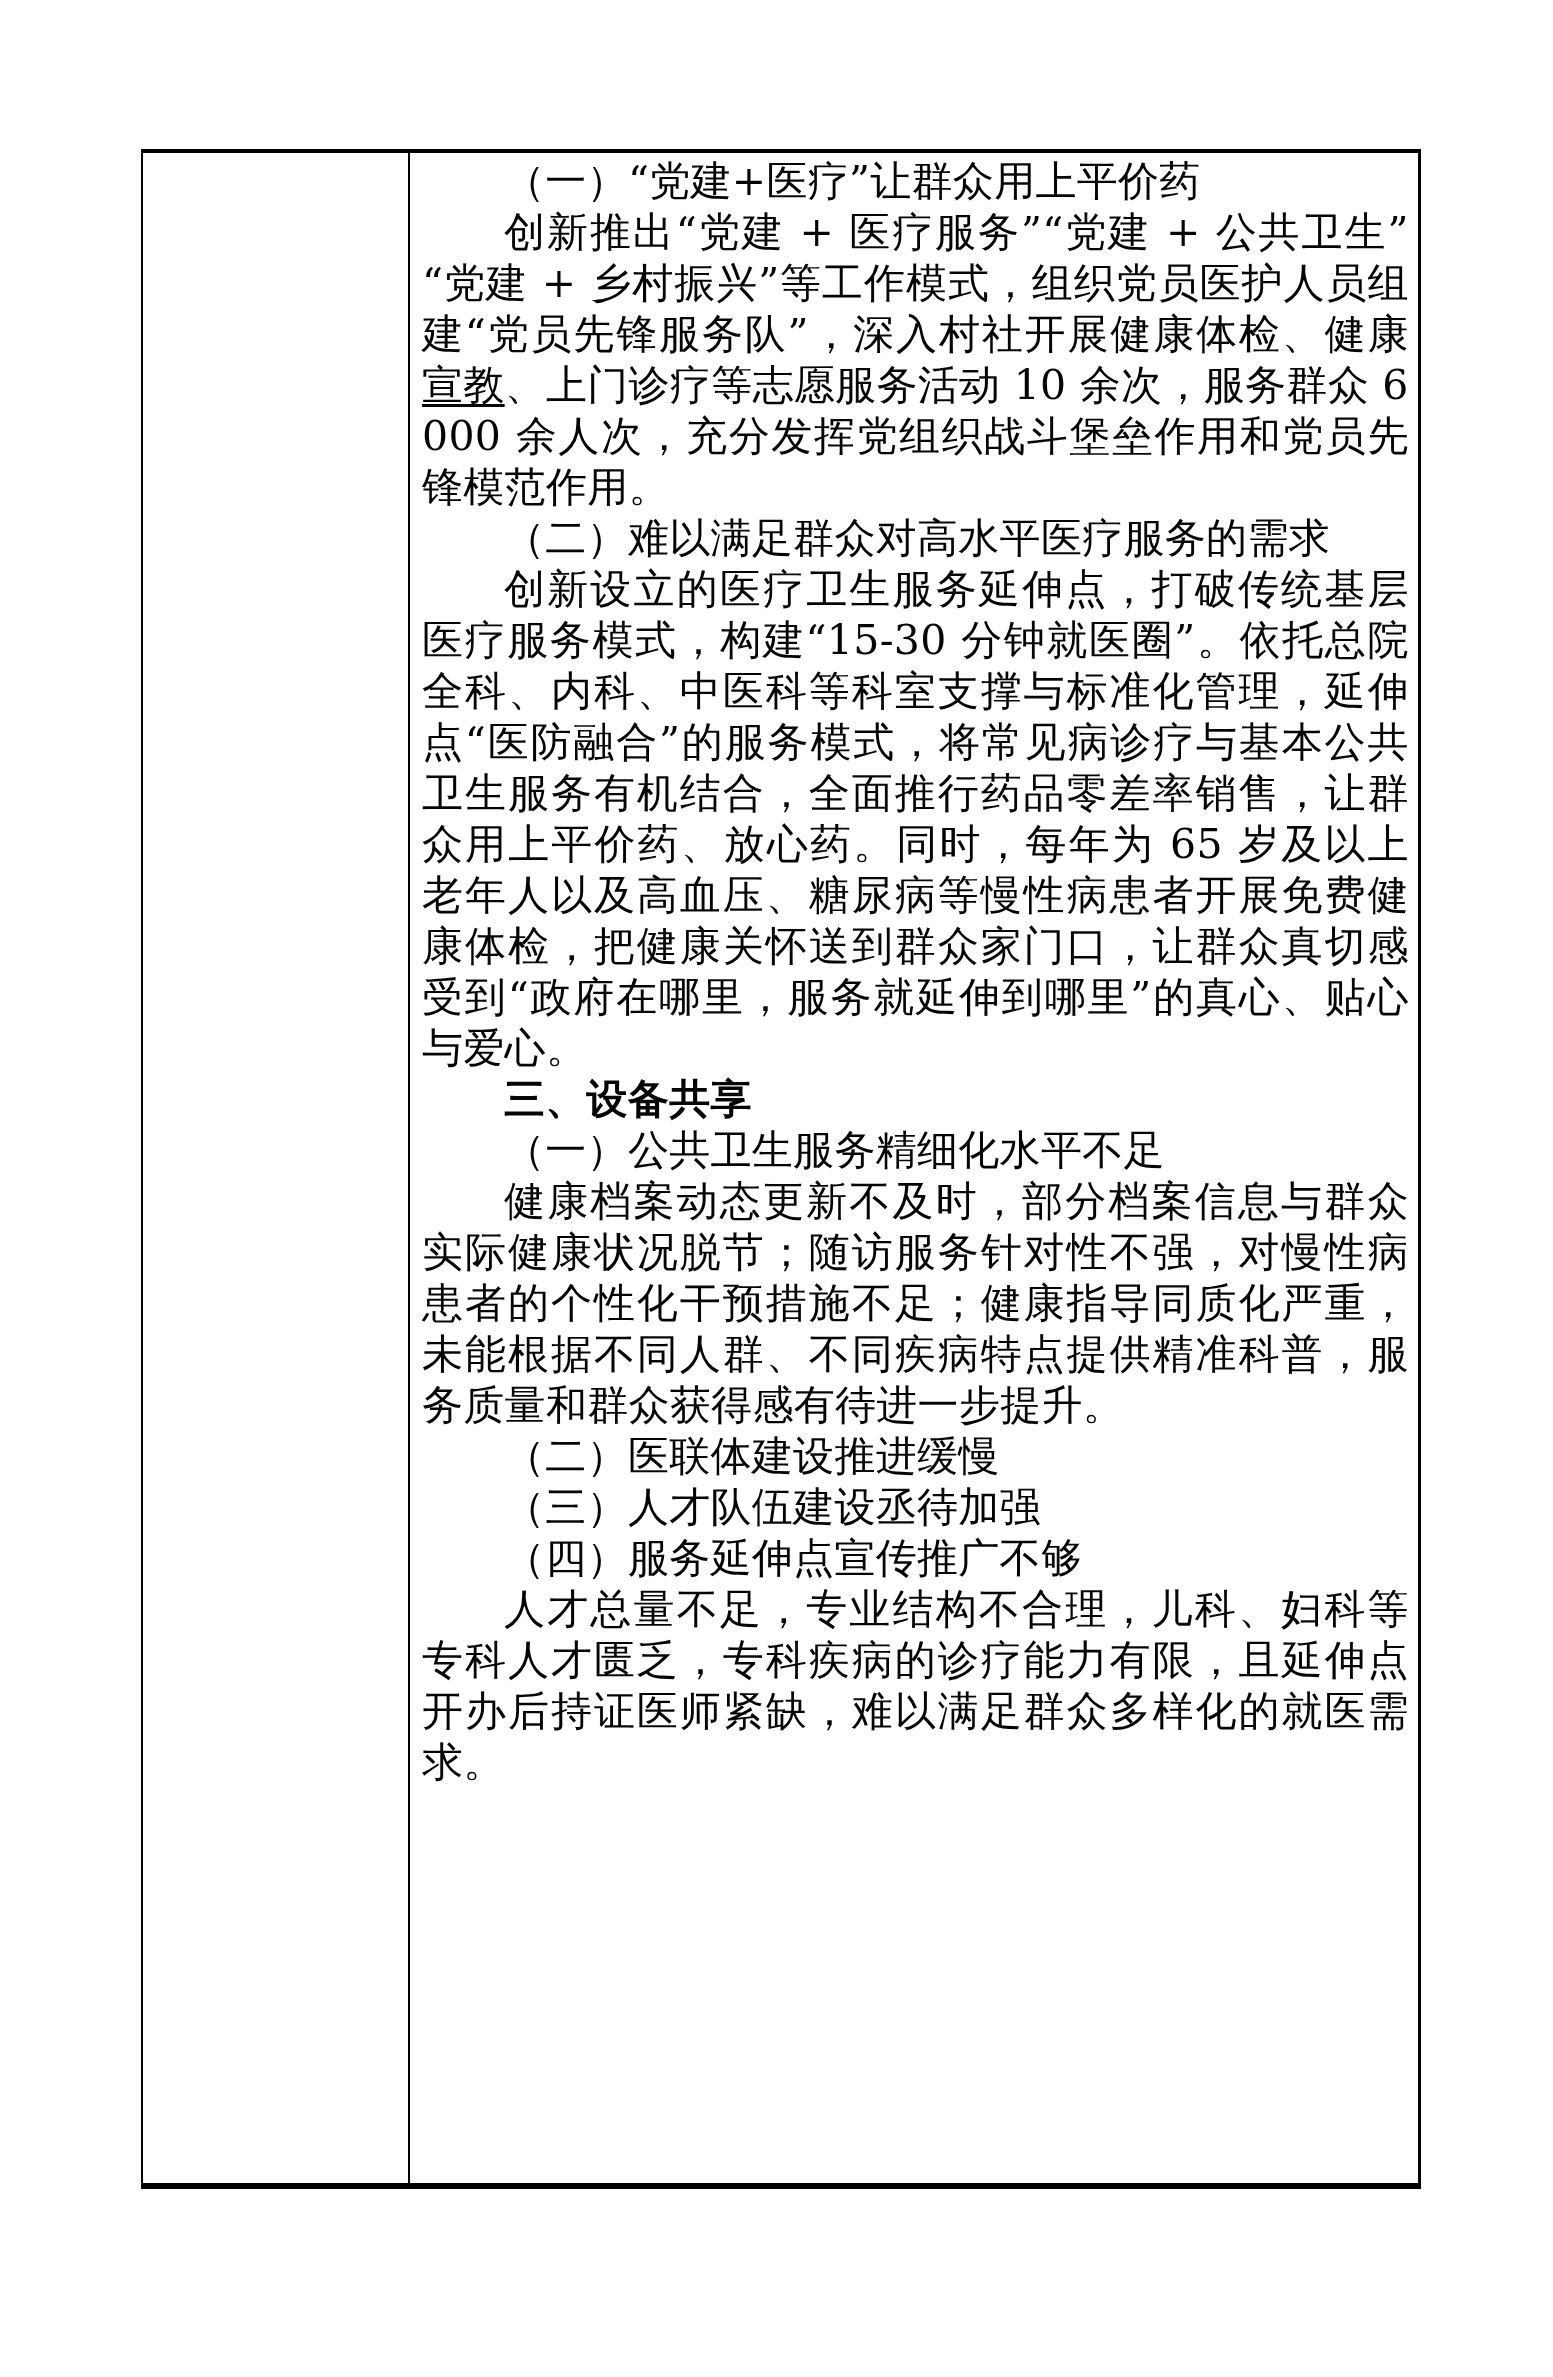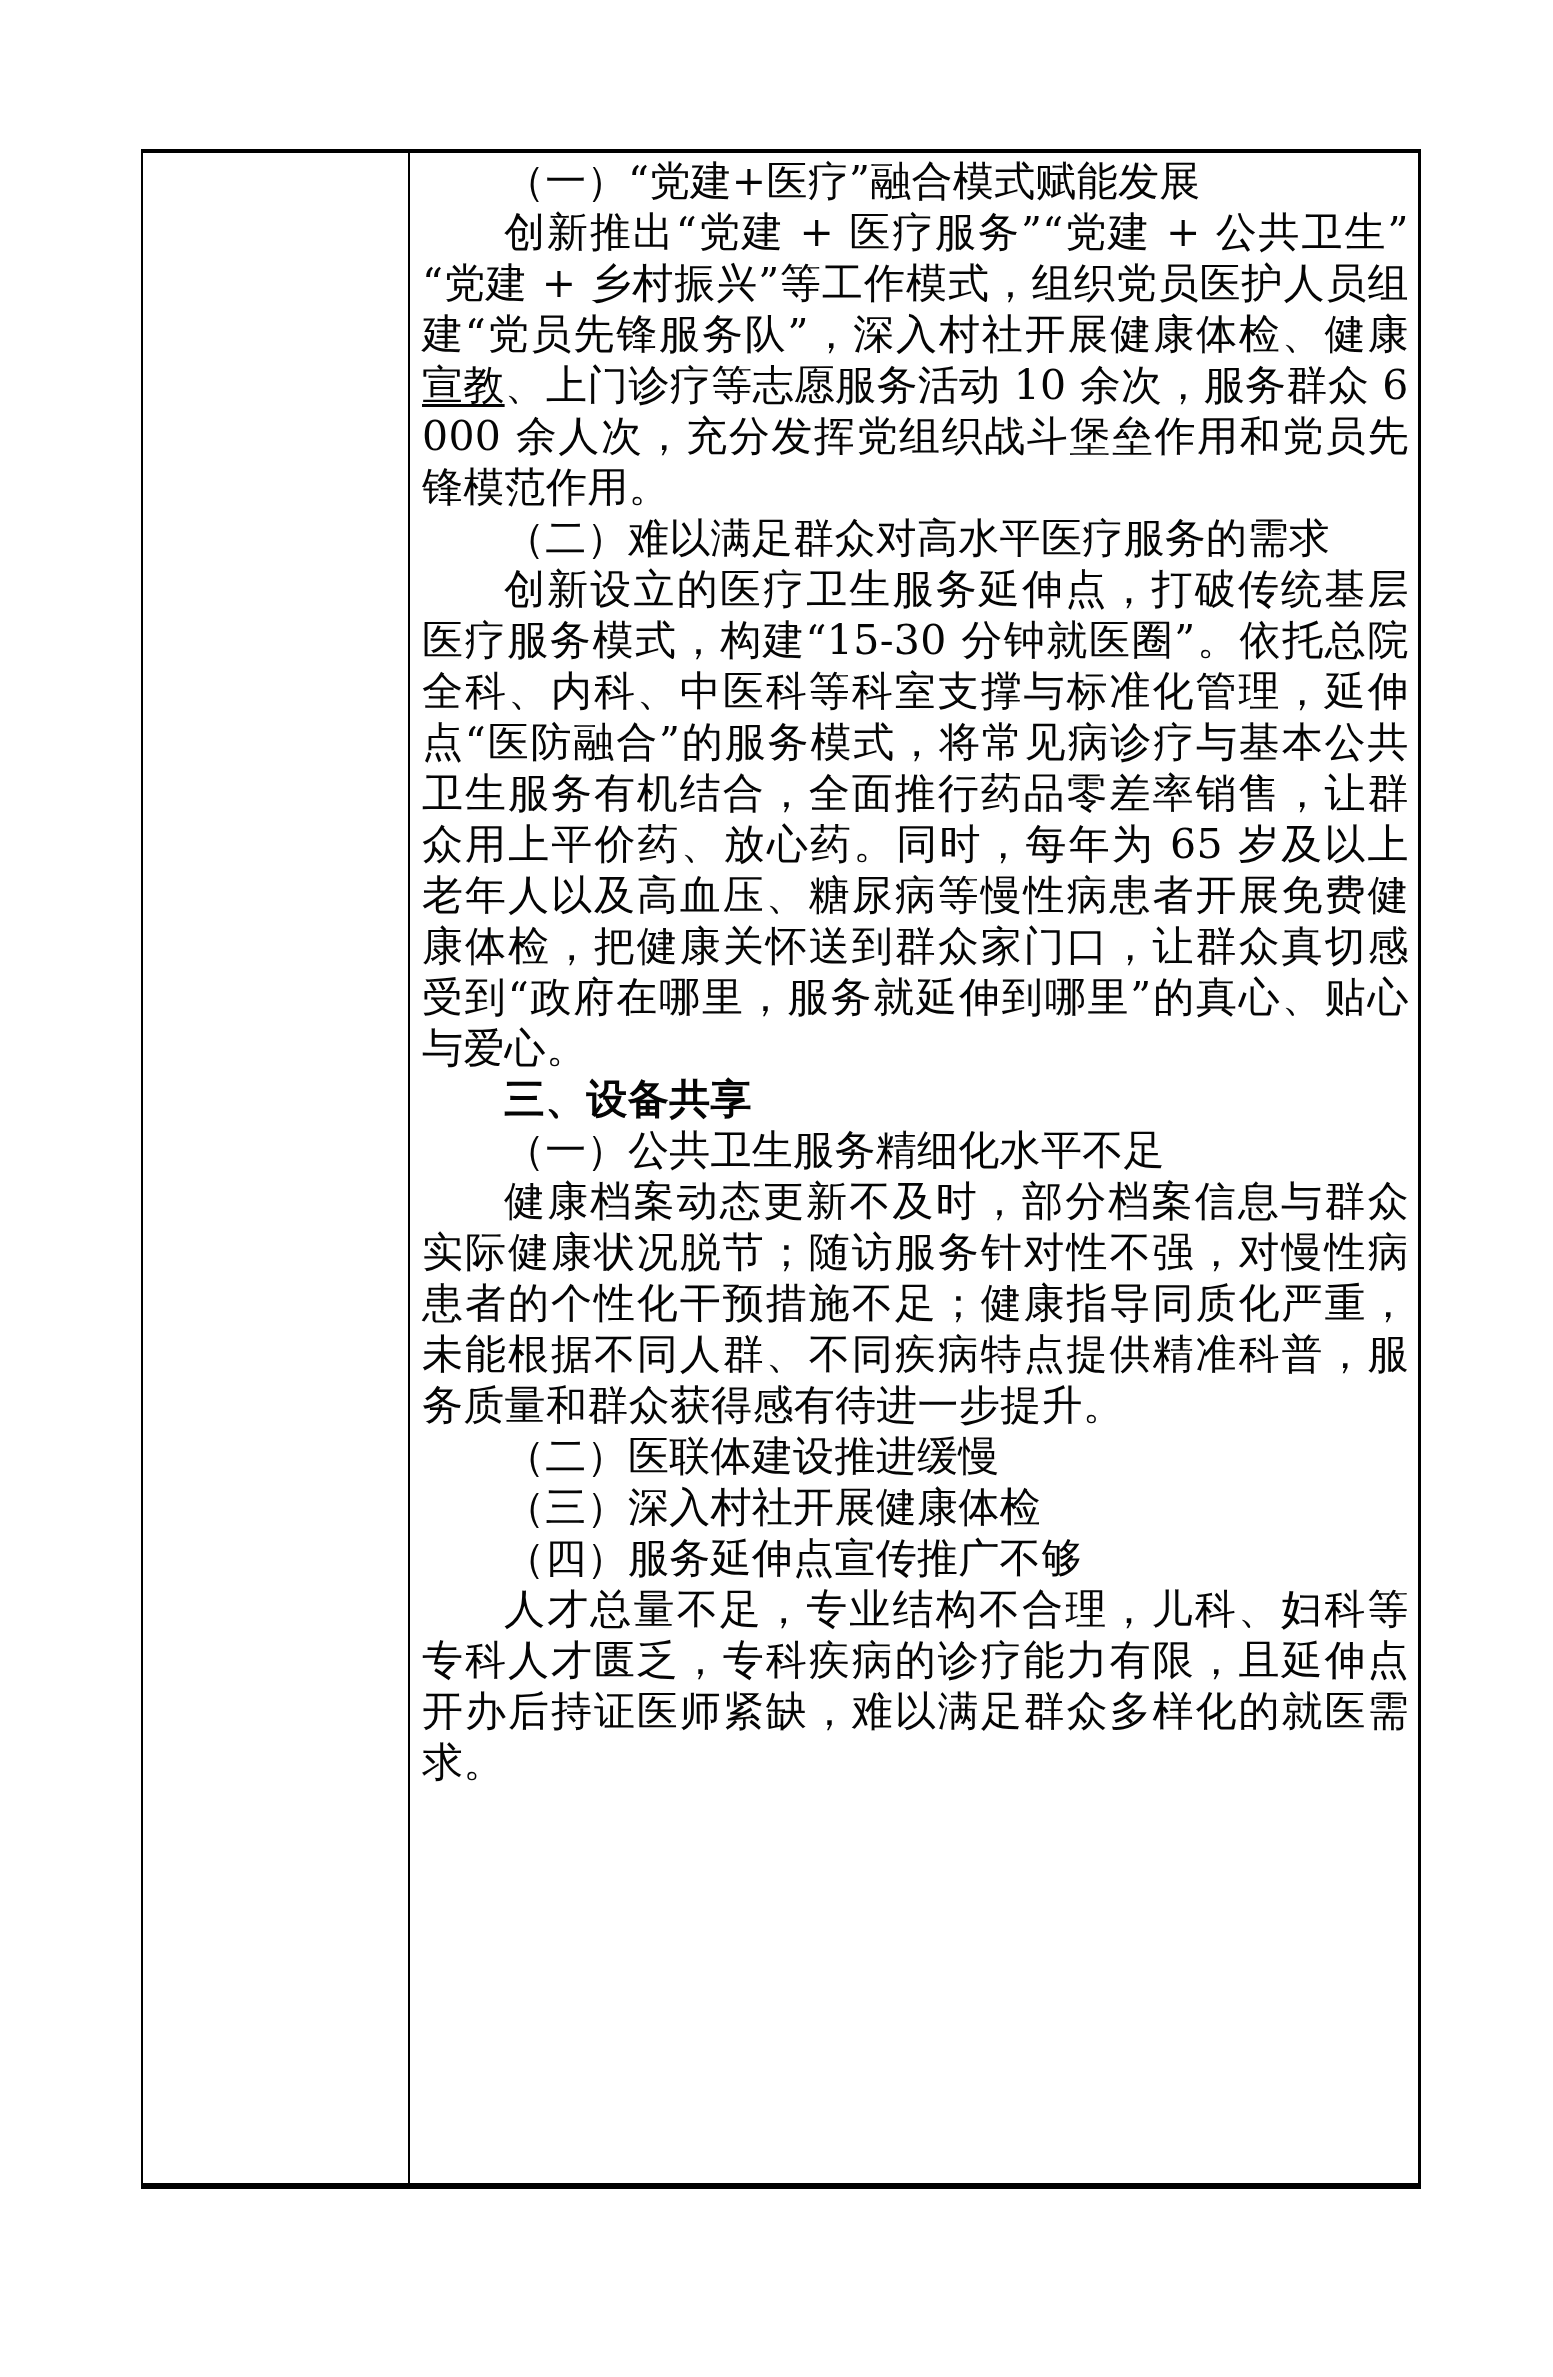--- a/index.html
+++ b/index.html
@@ -55,27 +55,27 @@
     margin-top: 36px;
   }
 </style>
 </head>
 <body>
 
 <div class="page">
   <div class="doc-table">
     <div class="cell-left"></div>
     <div class="cell-content">
-        <p class="para sub"><span>（一）“党建+医疗”融合模式赋能发展</span></p>
+        <p class="para sub"><span>（一）“党建+医疗”让群众用上平价药</span></p>
         <p class="para body"><span>创新推出“党建 + 医疗服务”“党建 + 公共卫生”“党建 + 乡村振兴”等工作模式，组织党员医护人员组建“党员先锋服务队”，深入村社开展健康体检、健康</span><span class="u">宣教</span><span>、上门诊疗等志愿服务活动 10 余次，服务群众 6000 余人次，充分发挥党组织战斗堡垒作用和党员先锋模范作用。</span></p>
         <p class="para sub"><span>（二）难以满足群众对高水平医疗服务的需求</span></p>
         <p class="para body"><span>创新设立的医疗卫生服务延伸点，打破传统基层医疗服务模式，构建“15-30 分钟就医圈”。依托总院全科、内科、中医科等科室支撑与标准化管理，延伸点“医防融合”的服务模式，将常见病诊疗与基本公共卫生服务有机结合，全面推行药品零差率销售，让群众用上平价药、放心药。同时，每年为 65 岁及以上老年人以及高血压、糖尿病等慢性病患者开展免费健康体检，把健康关怀送到群众家门口，让群众真切感受到“政府在哪里，服务就延伸到哪里”的真心、贴心与爱心。</span></p>
         <p class="para section"><span>三、设备共享</span></p>
         <p class="para sub"><span>（一）公共卫生服务精细化水平不足</span></p>
         <p class="para body"><span>健康档案动态更新不及时，部分档案信息与群众实际健康状况脱节；随访服务针对性不强，对慢性病患者的个性化干预措施不足；健康指导同质化严重，未能根据不同人群、不同疾病特点提供精准科普，服务质量和群众获得感有待进一步提升。</span></p>
         <p class="para sub"><span>（二）医联体建设推进缓慢</span></p>
-        <p class="para sub"><span>（三）深入村社开展健康体检</span></p>
+        <p class="para sub"><span>（三）人才队伍建设丞待加强</span></p>
         <p class="para sub"><span>（四）服务延伸点宣传推广不够</span></p>
         <p class="para body"><span>人才总量不足，专业结构不合理，儿科、妇科等专科人才匮乏，专科疾病的诊疗能力有限，且延伸点开办后持证医师紧缺，难以满足群众多样化的就医需求。</span></p>
       </div>
   </div>
 </div>
 
 
 </body></html>

